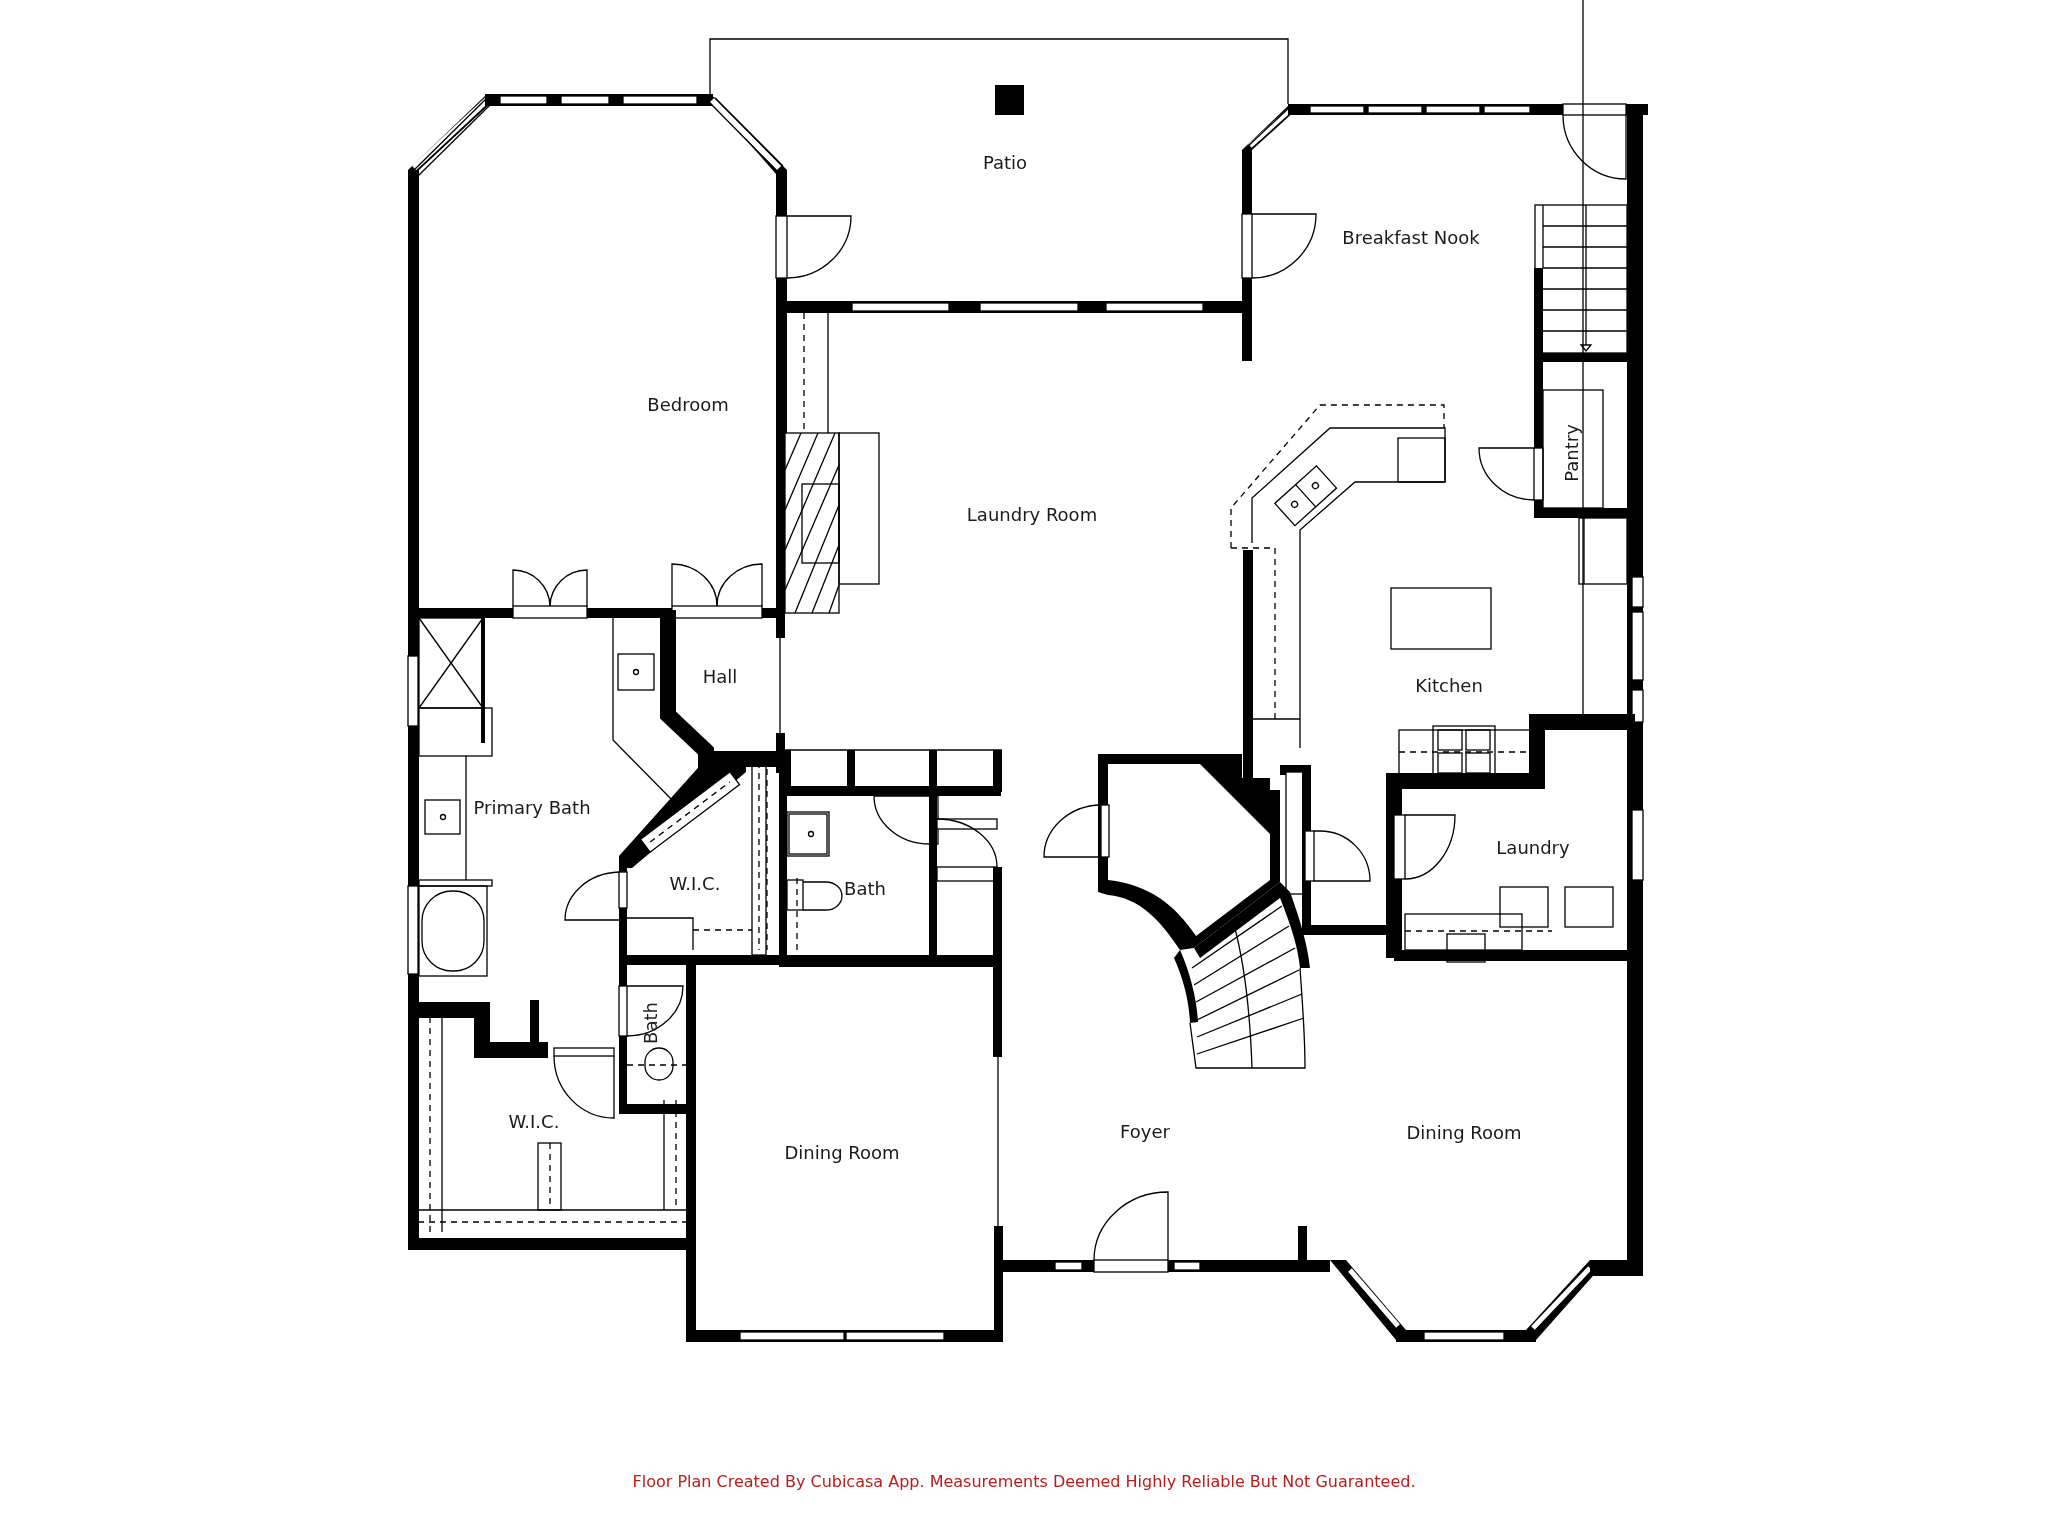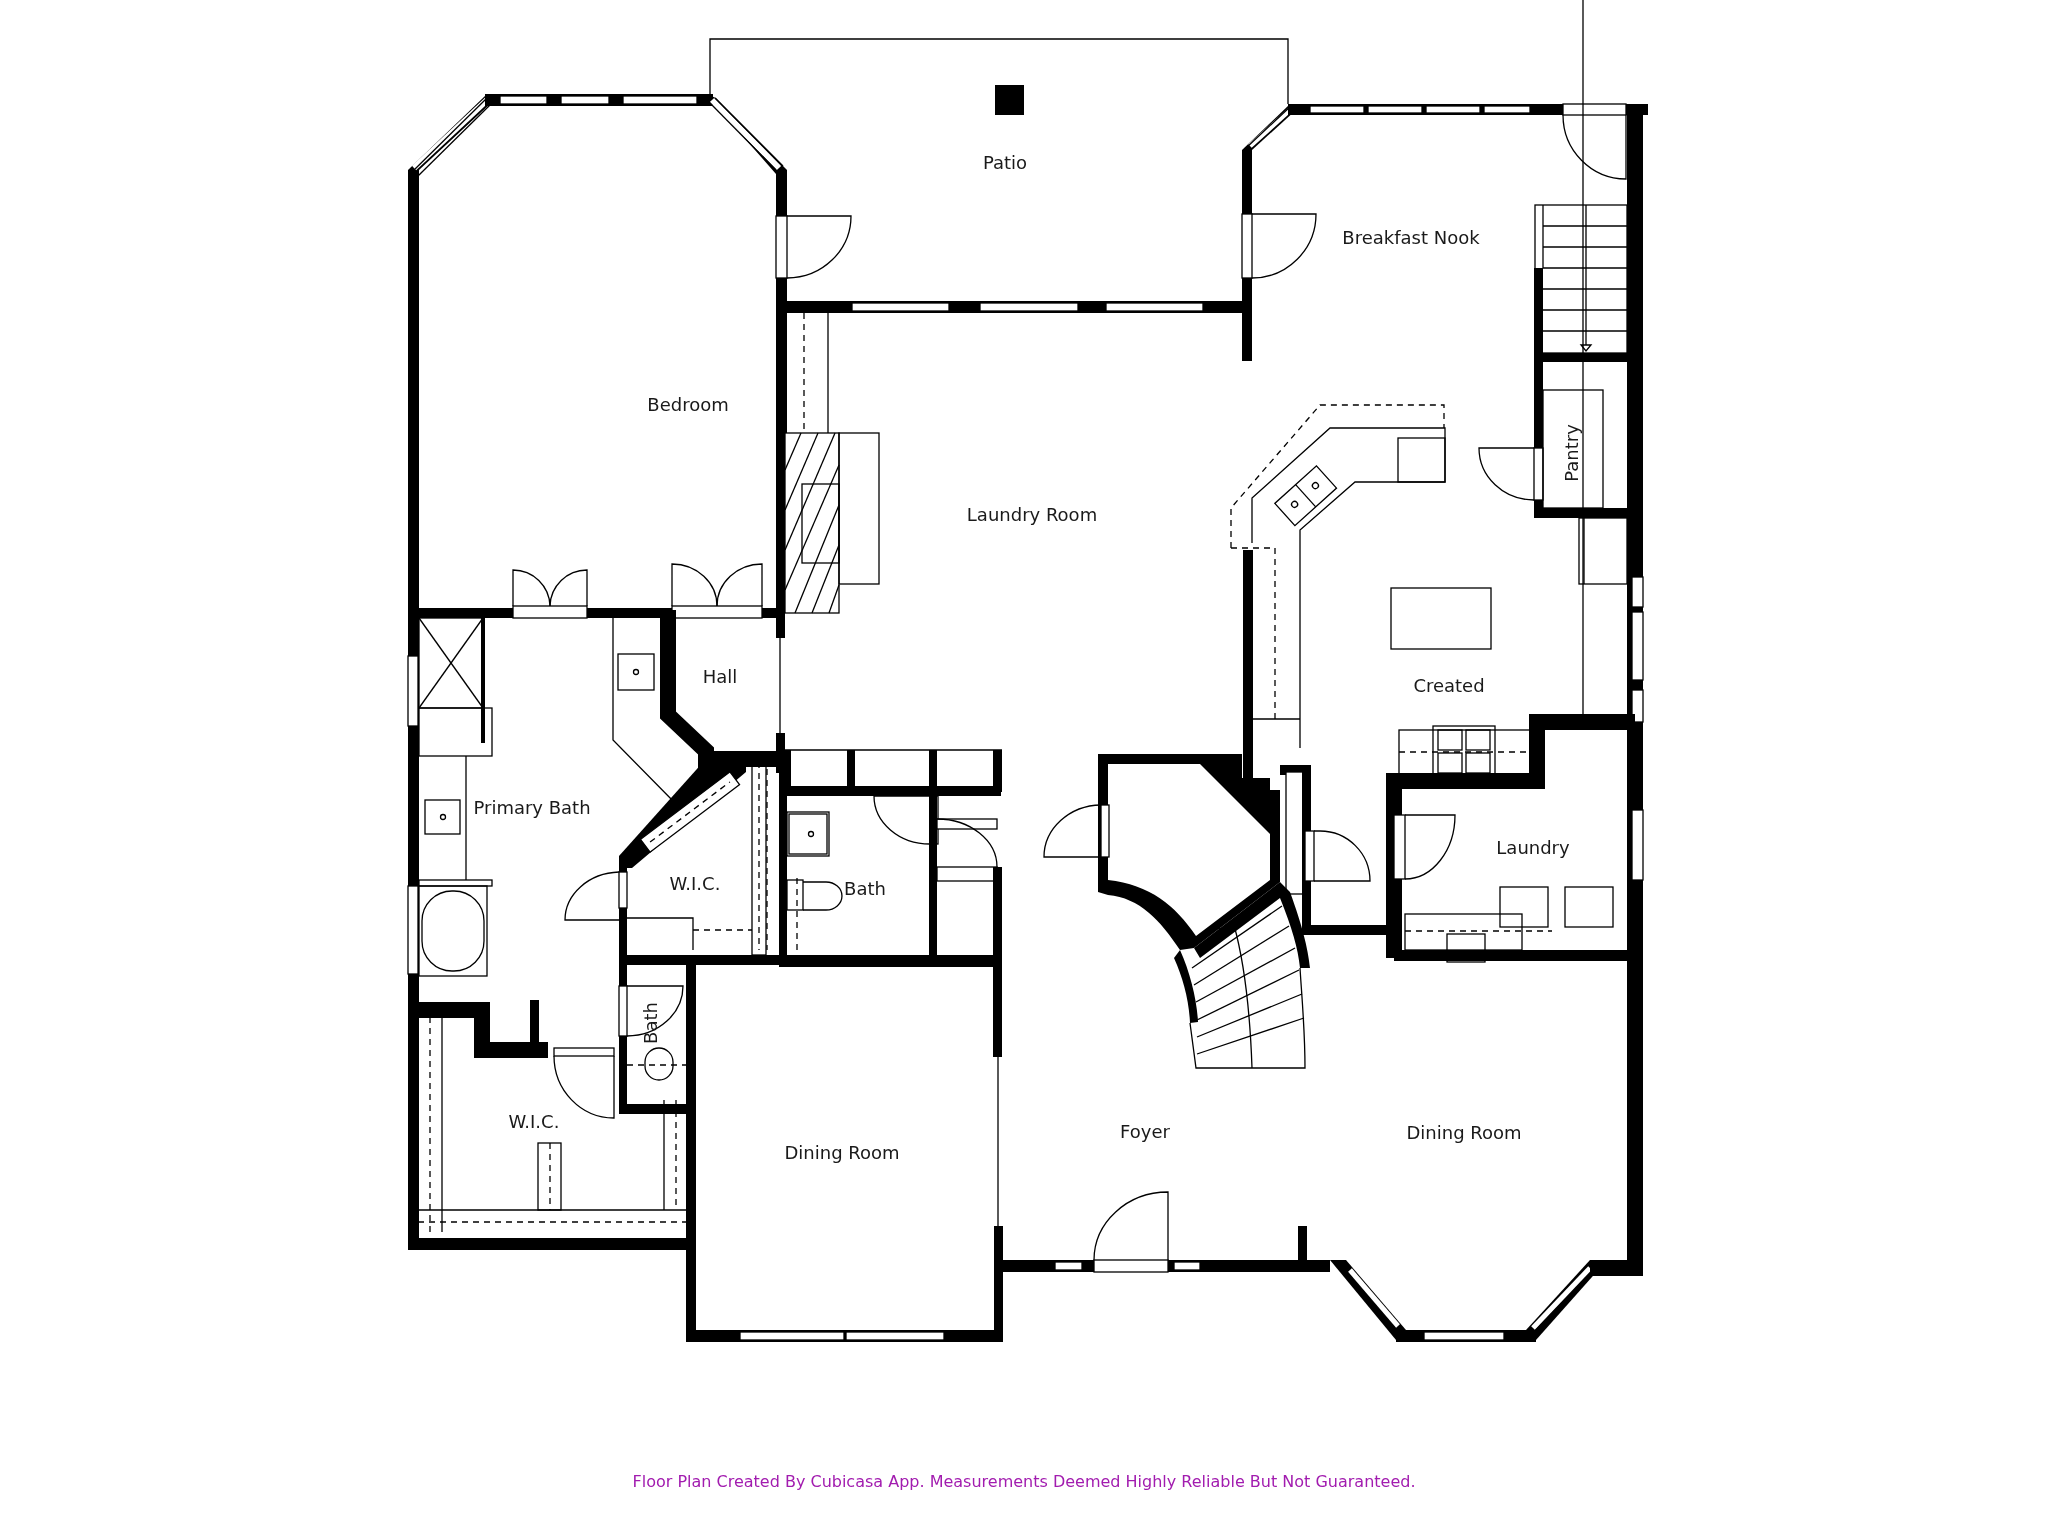--- a/index.html
+++ b/index.html
@@ -39,21 +39,21 @@
       transform: translate(-50%, -50%) rotate(-90deg);
     }
     .footer {
       position: absolute;
       left: 0;
       width: 2048px;
       top: 1472px;
       text-align: center;
       font-family: "DejaVu Sans", sans-serif;
       font-size: 16px;
-      color: #a21caf;
+      color: #b91c1c;
     }
   </style>
 </head>
 <body>
 
 <svg id="plan" viewBox="0 0 2048 1536" xmlns="http://www.w3.org/2000/svg">
 
   <g>
     <polyline class="thin" points="710,102 710,39 1288,39 1288,104"></polyline>
     <rect x="995" y="85" width="29" height="30" fill="#000"></rect>
@@ -379,21 +379,21 @@
     <line class="thin" x1="780" y1="638" x2="780" y2="733" stroke="#cccccc"></line>
   </g>
 </svg>
 
 <div class="room-label" style="left:1005px; top:162px;">Patio</div>
 <div class="room-label" style="left:1411px; top:237px;">Breakfast Nook</div>
 <div class="room-label" style="left:688px; top:404px;">Bedroom</div>
 <div class="room-label" style="left:1032px; top:514px;">Laundry Room</div>
 <div class="room-label vertical" style="left:1571px; top:453px;">Pantry</div>
 <div class="room-label" style="left:720px; top:676px;">Hall</div>
-<div class="room-label" style="left:1449px; top:685px;">Created</div>
+<div class="room-label" style="left:1449px; top:685px;">Kitchen</div>
 <div class="room-label" style="left:532px; top:807px;">Primary Bath</div>
 <div class="room-label" style="left:695px; top:883px;">W.I.C.</div>
 <div class="room-label" style="left:865px; top:888px;">Bath</div>
 <div class="room-label" style="left:1533px; top:847px;">Laundry</div>
 <div class="room-label vertical" style="left:650px; top:1023px;">Bath</div>
 <div class="room-label" style="left:534px; top:1121px;">W.I.C.</div>
 <div class="room-label" style="left:842px; top:1152px;">Dining Room</div>
 <div class="room-label" style="left:1145px; top:1131px;">Foyer</div>
 <div class="room-label" style="left:1464px; top:1132px;">Dining Room</div>
 

